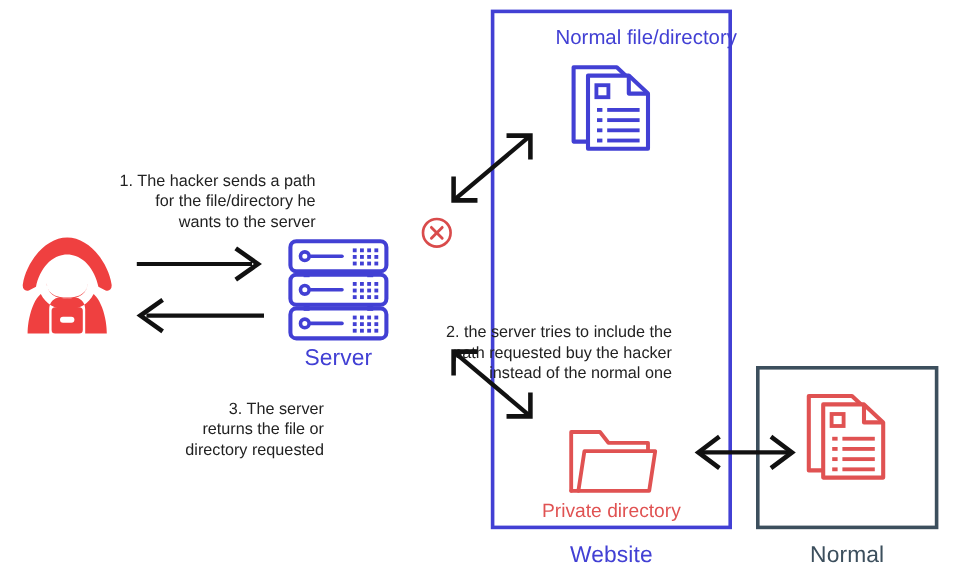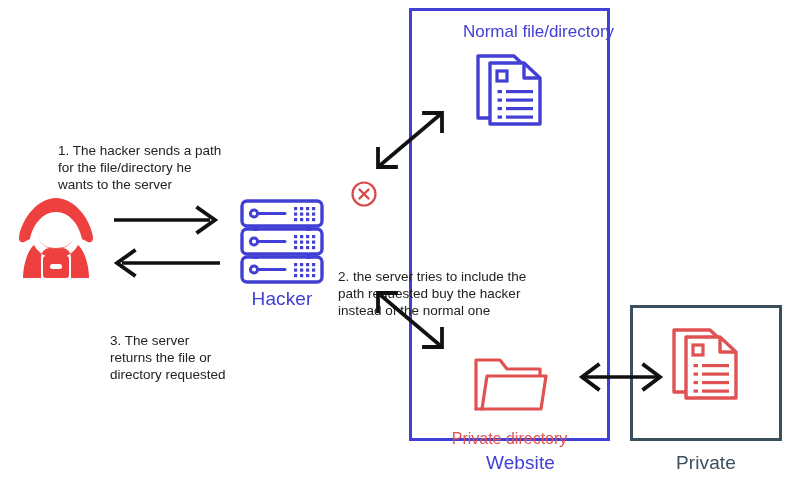--- a/index.html
+++ b/index.html
@@ -15,41 +15,40 @@
     font-family: "Liberation Sans", sans-serif;
     overflow: hidden;
   }
   .abs { position: absolute; }
 
   
   .caption {
     font-size: 13.5px;
     line-height: 17px;
     color: #222222;
-    text-align: left;
+    text-align: right;
     white-space: pre-line;
   }
   .entity-label {
     font-size: 19px;
     text-align: center;
     letter-spacing: .1px;
   }
   .label-red   { color: #ef4040; }
   .label-blue  { color: #4240d4; }
   .label-slate { color: #3c4f5d; }
   .box-title {
     font-size: 17px;
     text-align: center;
     color: #4240d4;
   }
   .inner-label {
     font-size: 16px;
     text-align: center;
     color: #e05252;
-    margin-top: 12px;
   }
 
   
   #website-box {
     left: 409px; top: 8px; width: 201px; height: 433px;
     border: 3px solid #4240d4;
     box-sizing: border-box;
     background: transparent;
   }
   #system-box {
@@ -97,21 +96,21 @@
 
       <path d="M6 57 V8 H30 L37 17 H70 V25" fill="none" stroke="#e05252" stroke-width="3.2" stroke-linejoin="round" stroke-linecap="round"></path>
 
       <path d="M12 57 H71 L76 24 H22 L17 24 Z" fill="#ffffff" stroke="#e05252" stroke-width="3.2" stroke-linejoin="round"></path>
       <path d="M6 57 H12" fill="none" stroke="#e05252" stroke-width="3.2" stroke-linecap="round"></path>
     </svg>
   </div>
 
   <div class="abs inner-label" style="left:409px; top:418px; width:201px;">Private directory</div>
 
-  <div class="abs entity-label label-blue" style="left:420px; top:452px; width:201px;">Website</div>
+  <div class="abs entity-label label-blue" style="left:409px; top:452px; width:201px;">Website</div>
 
   <div class="abs" id="system-box"></div>
 
   <div class="abs" style="left:670px; top:324px; width:72px; height:78px;">
     <svg width="72" height="78" viewBox="0 0 72 78">
       <path d="M4 6 H40 L56 21 V68 H4 Z" fill="#ffffff" stroke="#e05252" stroke-width="3.4" stroke-linejoin="round"></path>
       <path d="M16 13 H50 L66 28 V74 H16 Z" fill="#ffffff" stroke="#e05252" stroke-width="3.4" stroke-linejoin="round"></path>
       <path d="M50 13 V28 H66" fill="none" stroke="#e05252" stroke-width="3.4" stroke-linejoin="round"></path>
       <rect x="23" y="21" width="10" height="10" fill="none" stroke="#e05252" stroke-width="3.2"></rect>
       <rect x="23.5" y="40" width="4.5" height="3.2" fill="#e05252"></rect>
@@ -119,21 +118,21 @@
       <rect x="23.5" y="48.5" width="4.5" height="3.2" fill="#e05252"></rect>
       <rect x="32" y="48.5" width="27" height="3.2" fill="#e05252"></rect>
       <rect x="23.5" y="57" width="4.5" height="3.2" fill="#e05252"></rect>
       <rect x="32" y="57" width="27" height="3.2" fill="#e05252"></rect>
       <rect x="23.5" y="65.5" width="4.5" height="3.2" fill="#e05252"></rect>
       <rect x="32" y="65.5" width="27" height="3.2" fill="#e05252"></rect>
     </svg>
   </div>
 
 
-  <div class="abs entity-label label-slate" style="left:630px; top:452px; width:152px;">Private</div>
+  <div class="abs entity-label label-slate" style="left:630px; top:452px; width:152px;">Normal</div>
 
   <div class="abs" style="left:14px; top:196px; width:84px; height:86px;">
     <svg width="84" height="86" viewBox="0 0 84 86">
       <g fill="#ef4040">
 
         <path d="M42 2 C24 2 8 22 5 41 C4.5 45 7 47 10 46 L16 43 C19 28 29 16 42 16
                  C55 16 65 28 68 43 L74 46 C77 47 79.5 45 79 41 C76 22 60 2 42 2 Z"></path>
 
         <path d="M20 49 C20 49 16 52 13 60 C10 68 9 76 9 82 H27 V62 C27 56 31 52 36 52
                  H48 C53 52 57 56 57 62 V82 H75 C75 76 74 68 71 60 C68 52 64 49 64 49
@@ -213,21 +212,21 @@
             <rect x="72" y="13.5" width="3.2" height="3.2"></rect>
           <rect x="54" y="19" width="3.2" height="3.2"></rect>
             <rect x="60" y="19" width="3.2" height="3.2"></rect>
           <rect x="66" y="19" width="3.2" height="3.2"></rect>
             <rect x="72" y="19" width="3.2" height="3.2"></rect>
         </g>
       </g>
     </svg>
   </div>
 
-  <div class="abs entity-label label-blue" style="left:232px; top:288px; width:100px;">Hacker</div>
+  <div class="abs entity-label label-blue" style="left:232px; top:288px; width:100px;">Server</div>
 
   <div class="abs caption" style="left:58px; top:142px; width:205px;">1. The hacker sends a path
 for the file/directory he
 wants to the server</div>
 
   <div class="abs caption" style="left:110px; top:292px; width:160px;margin-top:40px;">3. The server
 returns the file or
 directory requested</div>
 
   <div class="abs caption" style="left:338px; top:222px; width:222px;margin-top:46px;">2. the server tries to include the

